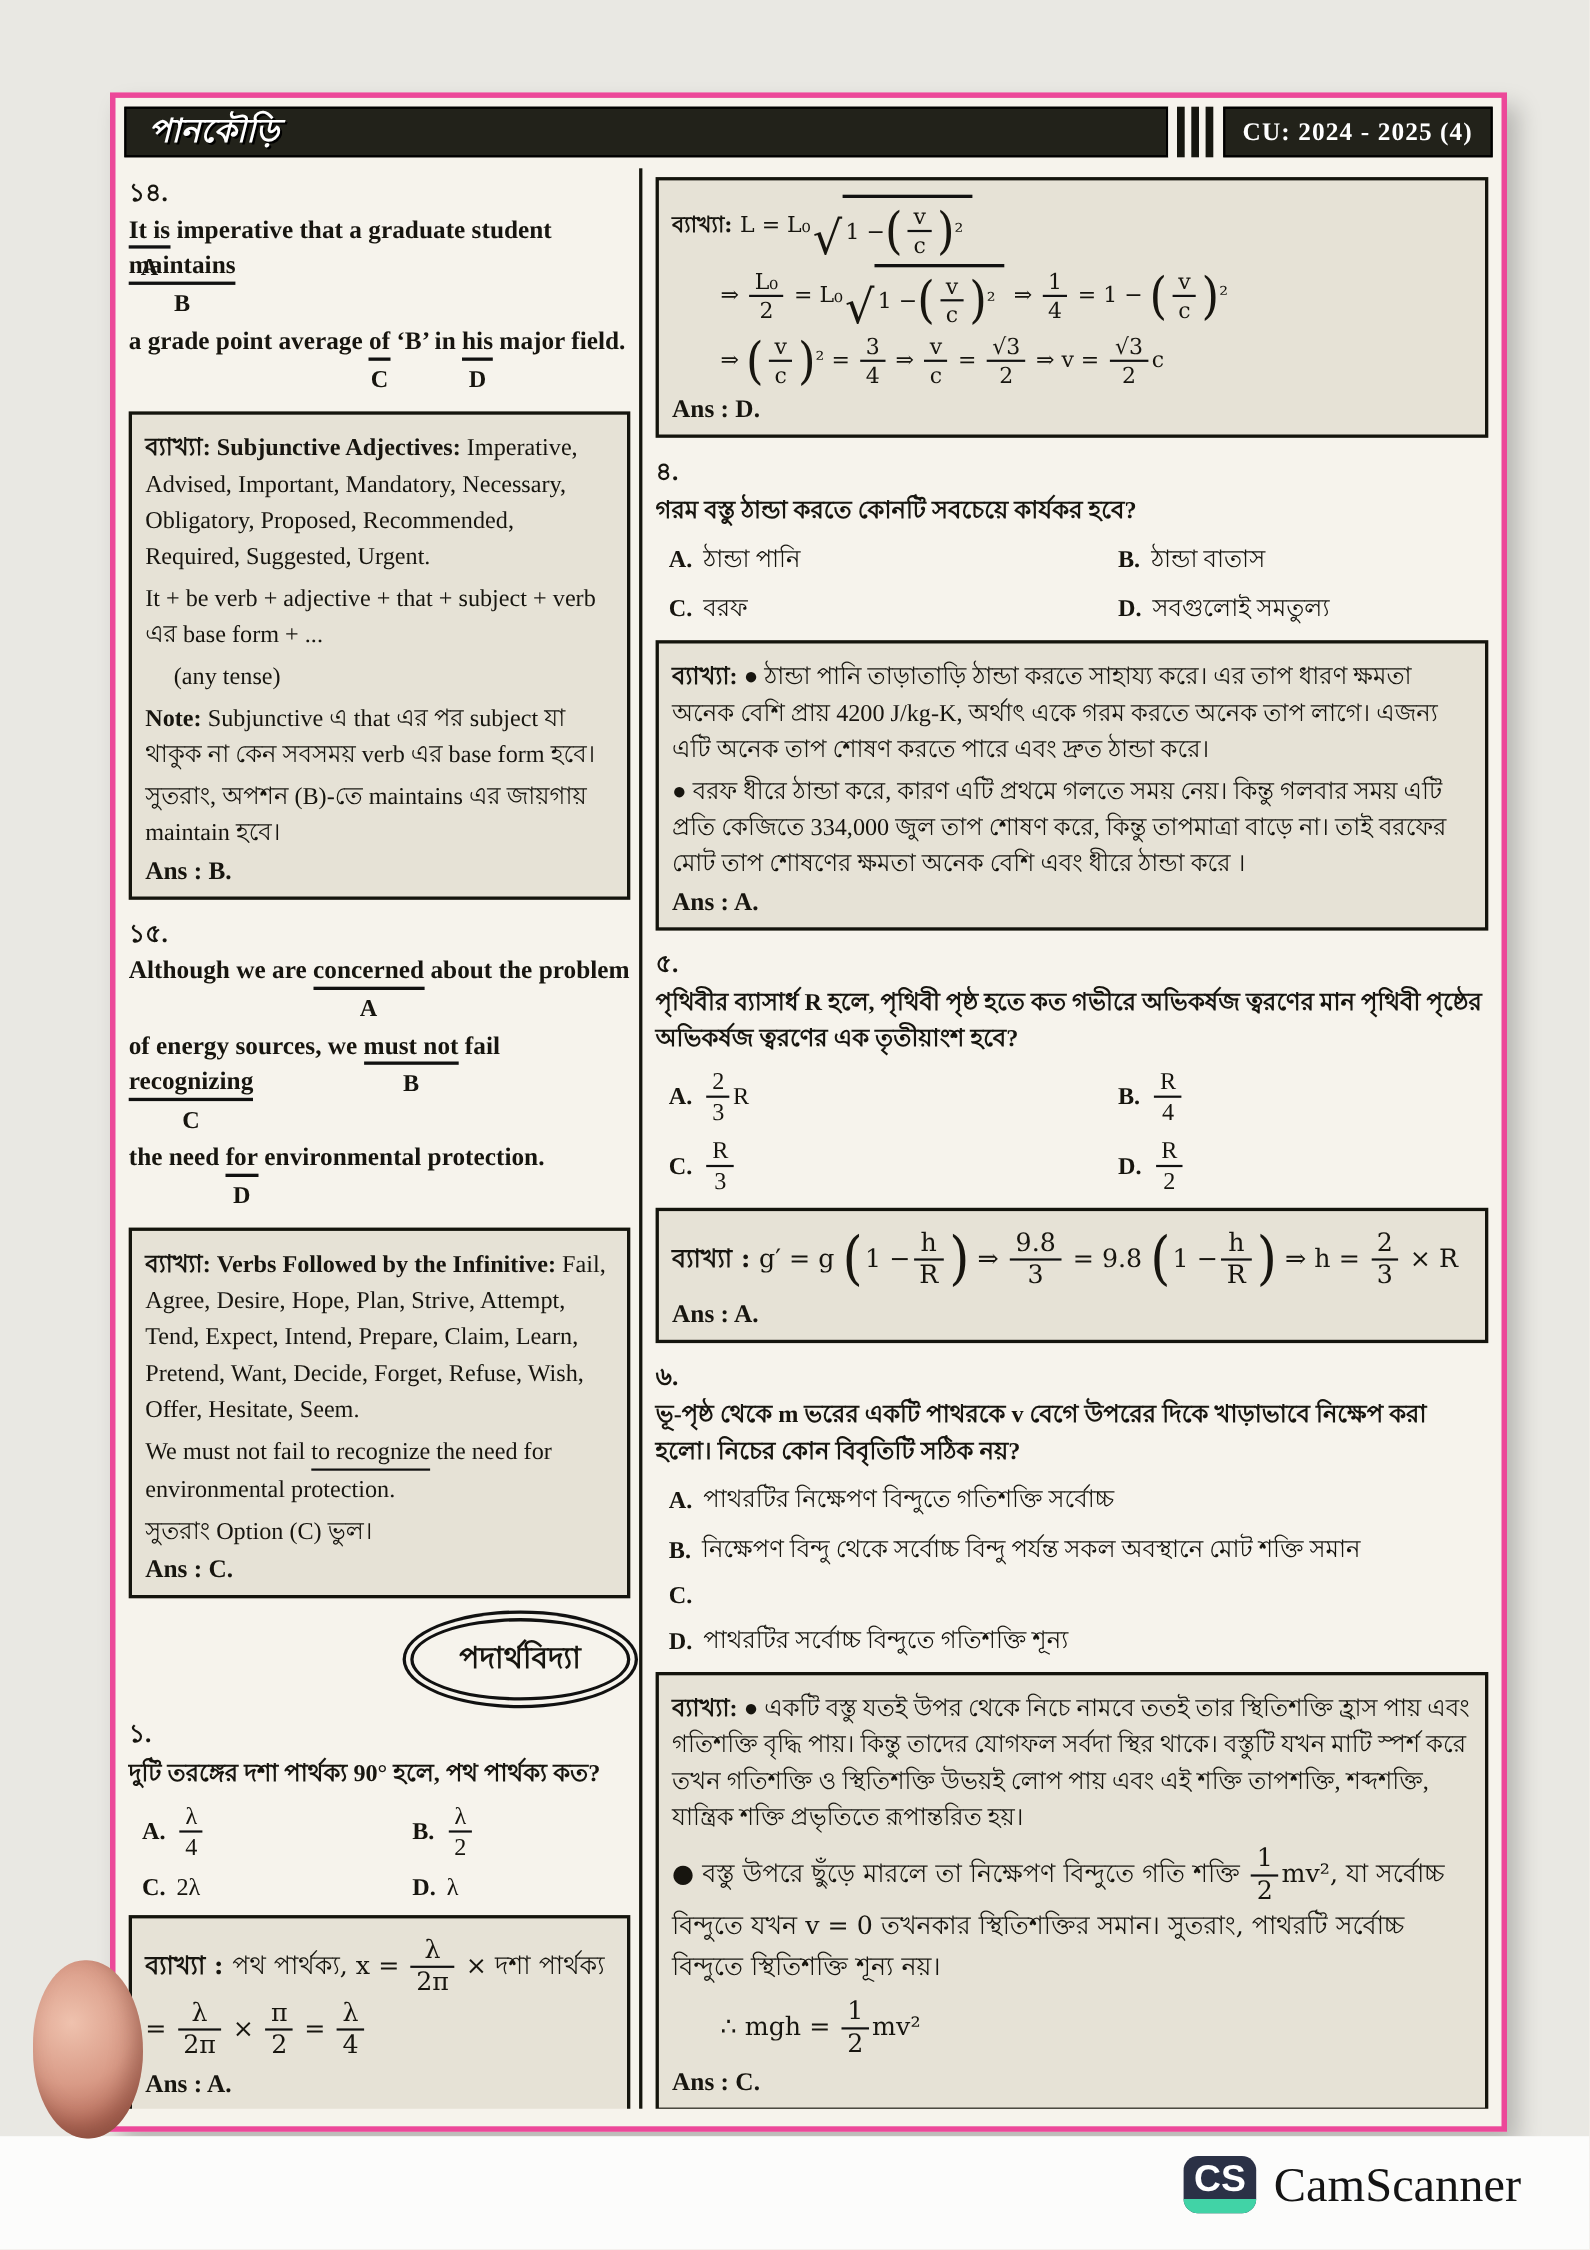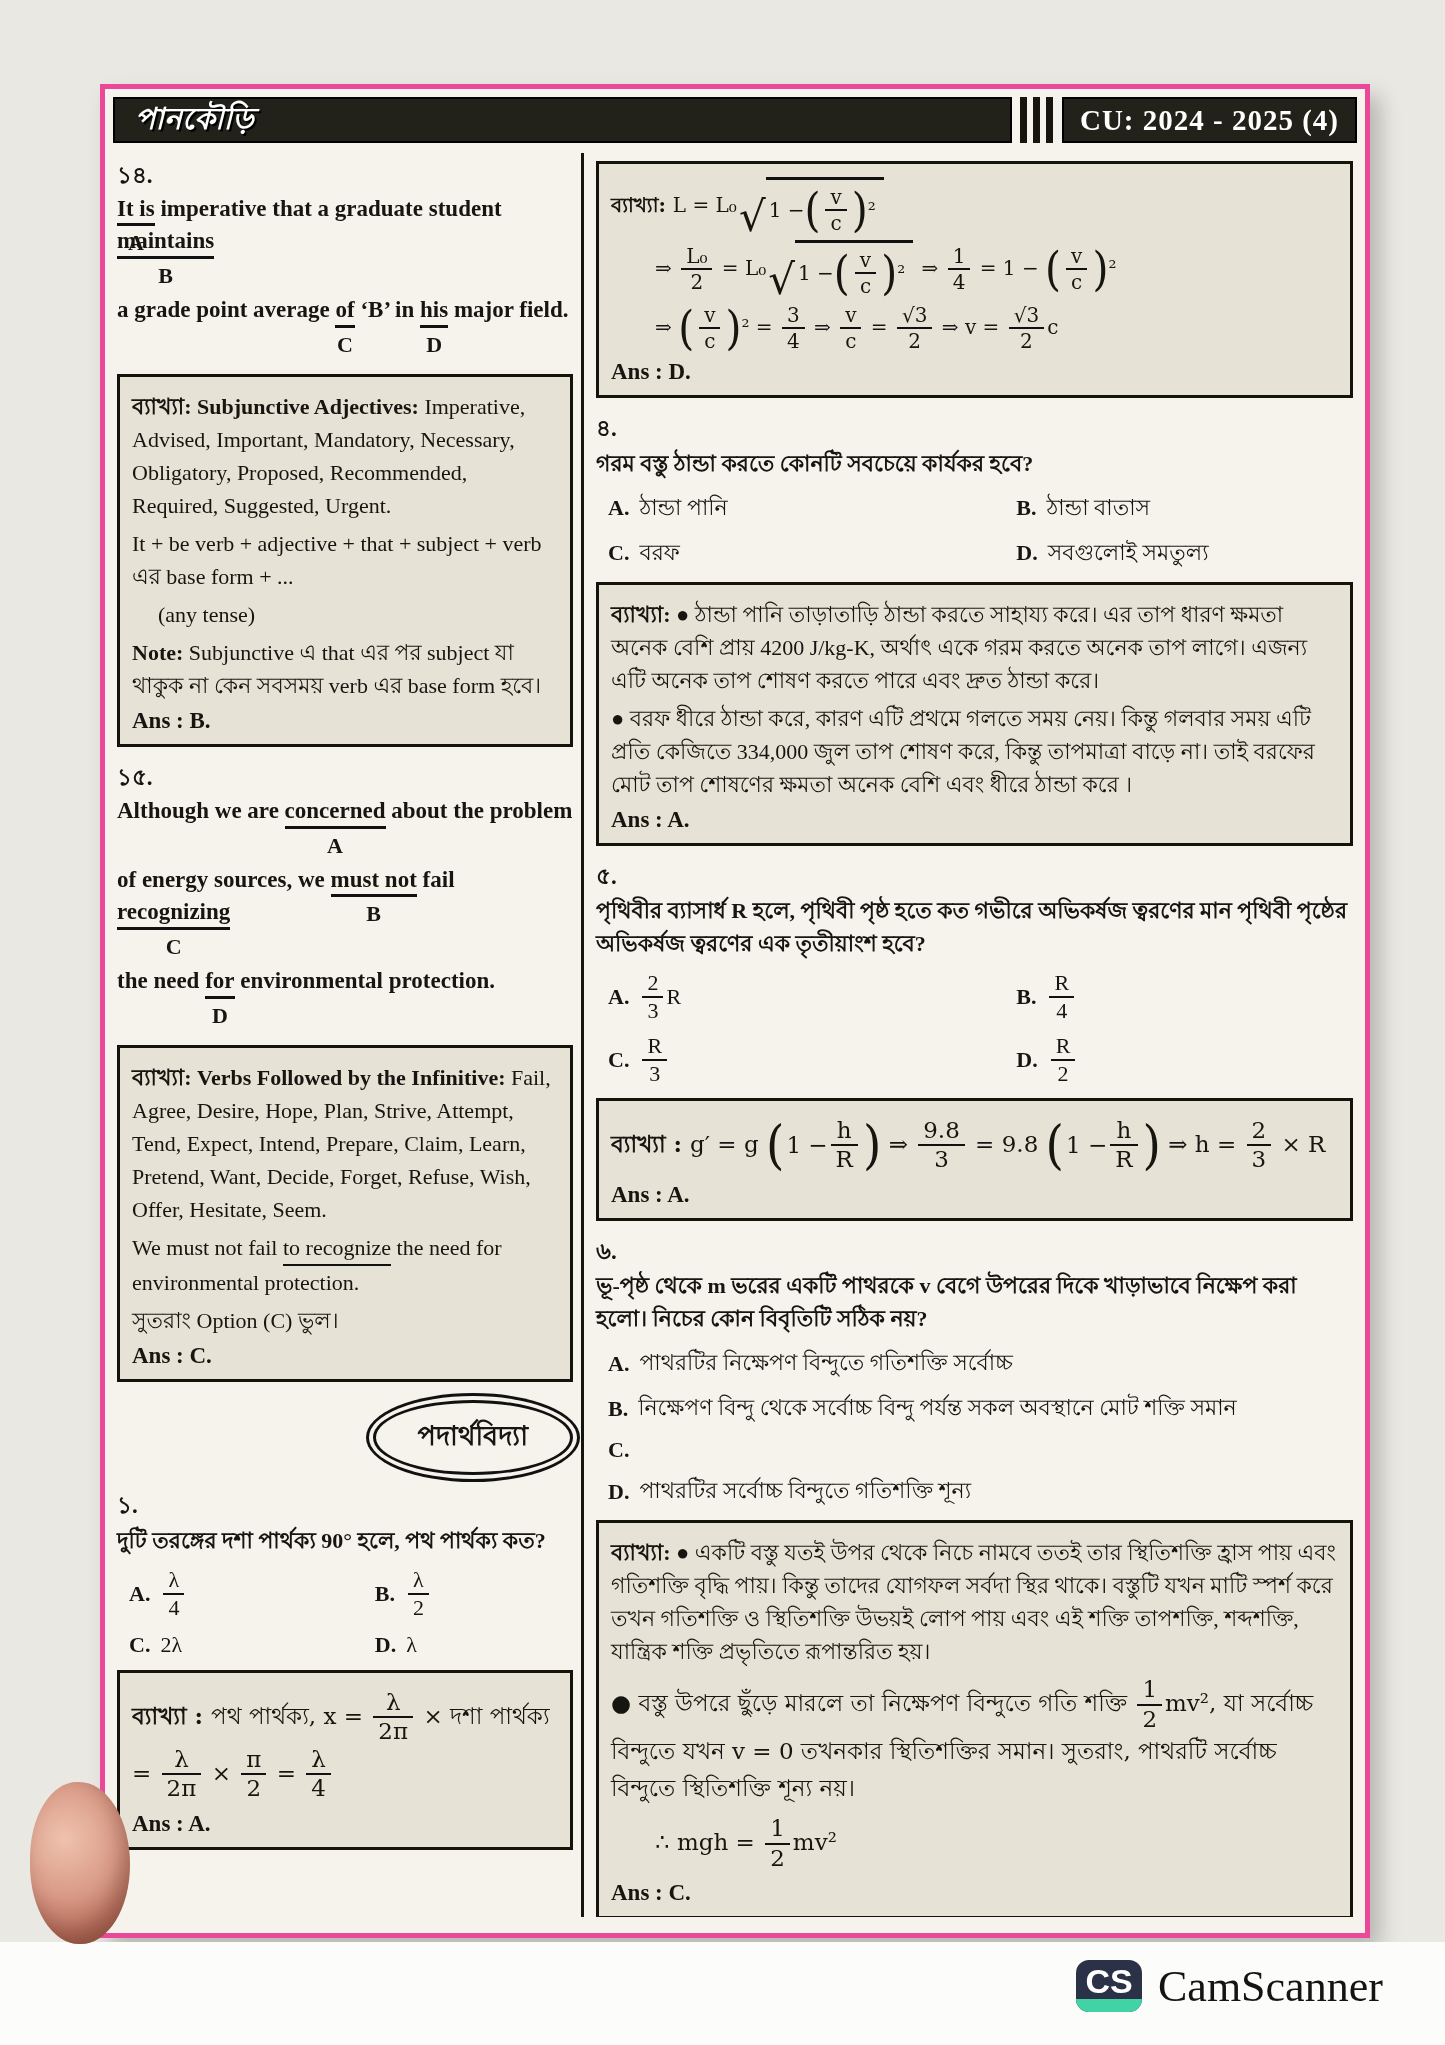--- a/index.html
+++ b/index.html
@@ -7,21 +7,21 @@
        font-family:"Liberation Serif","DejaVu Serif",serif;color:#17150f;overflow:hidden;}
   .page{position:absolute;left:100px;top:84px;width:1270px;height:1854px;box-sizing:border-box;
         background:#f6f3ec;border:5px solid #ec4899;box-shadow:10px 12px 20px rgba(0,0,0,.22);}
   
   .header{margin:8px 8px 0 8px;height:46px;display:flex;align-items:stretch;}
   .brand-bar{flex:1;background:#22221a;color:#fff;display:flex;align-items:center;
              padding-left:20px;font-size:30px;font-weight:bold;font-style:italic;
              text-shadow:2px 2px 0 #000;border:2px solid #000;}
   .hgap{width:44px;background:#f6f3ec;display:flex;justify-content:center;gap:6px;padding:0 3px;}
   .stripe{width:7px;background:#16160f;height:100%;}
-  .edition-box{background:#22221a;color:#fff;font-weight:bold;font-size:29px;display:flex;
+  .edition-box{background:#22221a;color:#fff;font-weight:bold;font-size:23px;display:flex;
                align-items:center;padding:0 16px;border:2px solid #000;letter-spacing:1px;
                font-family:"Liberation Serif",serif;}
   
   .columns{display:flex;padding:10px 8px 0 8px;box-sizing:border-box;height:calc(100% - 70px);}
   .col-left{width:468px;flex:none;padding:0 8px 0 4px;box-sizing:border-box;overflow:hidden;}
   .divider{width:3px;background:#15150e;flex:none;}
   .col-right{flex:1;padding:0 4px 0 12px;box-sizing:border-box;overflow:hidden;}
   
   .q{display:flex;margin:6px 0 10px;flex-direction:column;}
   .q-no{font-weight:bold;font-size:23px;min-width:44px;line-height:1.5;}
@@ -99,20 +99,21 @@
           <div class="q-body">
             <div class="q-line en"><span class="useg">It is<span class="ulabel">A</span></span><span> imperative that a graduate student </span><span class="useg">maintains<span class="ulabel">B</span></span></div>
             <div class="q-line en"><span>a grade point average </span><span class="useg">of<span class="ulabel">C</span></span><span> ‘B’ in </span><span class="useg">his<span class="ulabel">D</span></span><span> major field.</span></div>
           </div>
         </div>
         <div class="expl">
           <div class="epara"><span class="b">ব্যাখ্যা: </span><span class="b">Subjunctive Adjectives: </span><span>Imperative, Advised, Important, Mandatory, Necessary, Obligatory, Proposed, Recommended, Required, Suggested, Urgent.</span></div>
           <div class="epara"><span>It + be verb + adjective + that + subject + verb এর base form + ...</span></div>
           <div class="epara indent"><span>(any tense)</span></div>
           <div class="epara"><span class="b">Note: </span><span>Subjunctive এ that এর পর subject যা থাকুক না কেন সবসময় verb এর base form হবে।</span></div>
+          <div class="epara"><span>সুতরাং, অপশন (B)-তে maintains এর জায়গায় maintain হবে।</span></div>
           <div class="ans">Ans : B.</div>
         </div>
         <div class="q">
           <span class="q-no">১৫.</span>
           <div class="q-body">
             <div class="q-line en"><span>Although we are </span><span class="useg">concerned<span class="ulabel">A</span></span><span> about the problem</span></div>
             <div class="q-line en"><span>of energy sources, we </span><span class="useg">must not<span class="ulabel">B</span></span><span> fail </span><span class="useg">recognizing<span class="ulabel">C</span></span></div>
             <div class="q-line en"><span>the need </span><span class="useg">for<span class="ulabel">D</span></span><span> environmental protection.</span></div>
           </div>
         </div>

